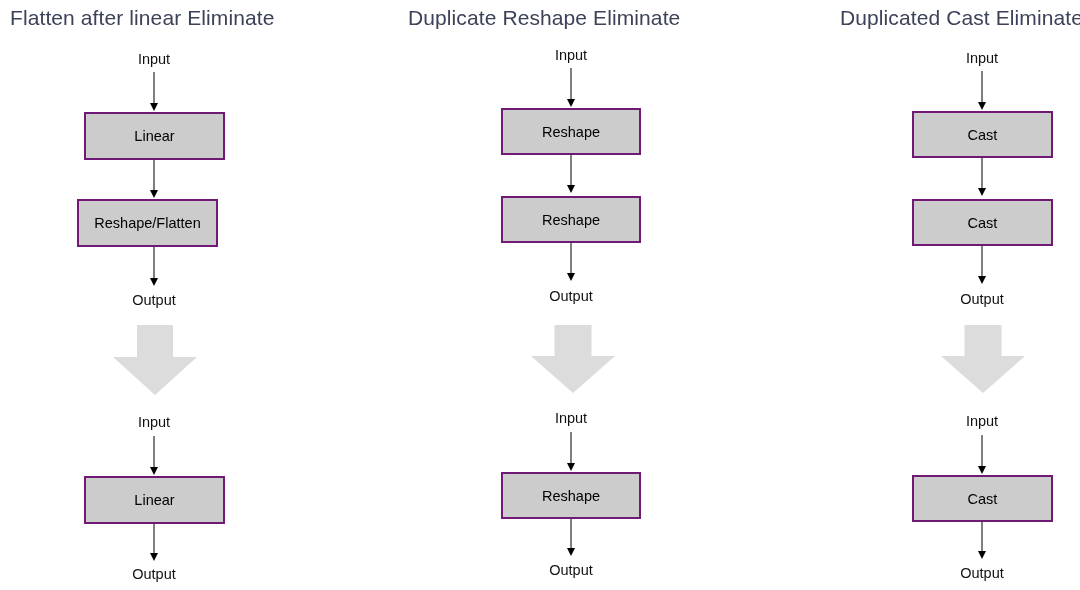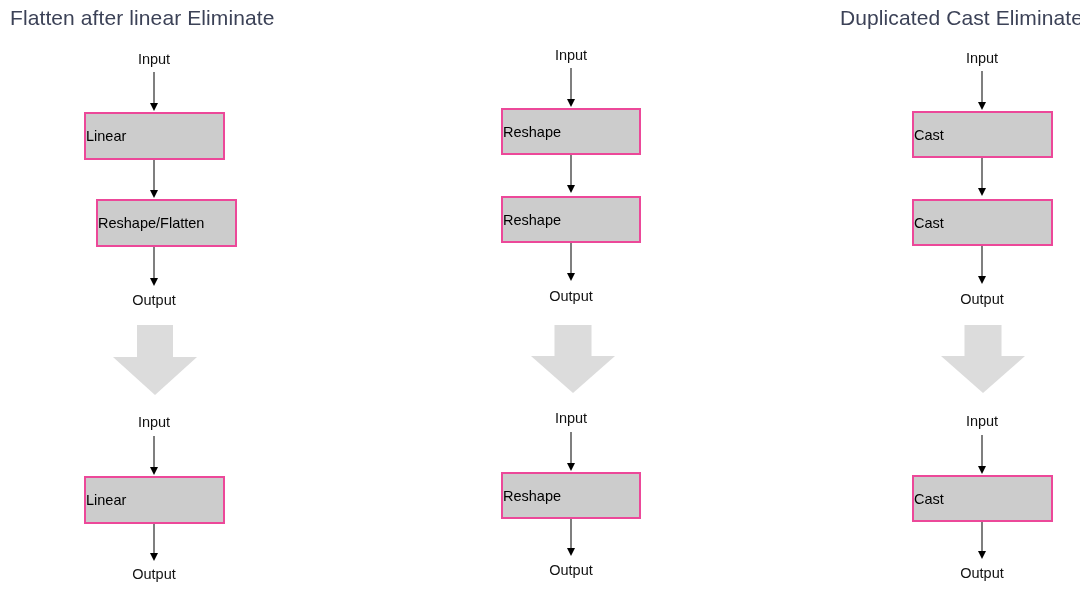--- a/index.html
+++ b/index.html
@@ -45,24 +45,24 @@
   }
   #panel-0 .panel-title { left: 10px; }
   #panel-1 .panel-title { left: 28px; }
   #panel-2 .panel-title { left: 52px; }
 
   
   .node-box {
     position: absolute;
     box-sizing: border-box;
     background: #cccccc;
-    border: 2px solid #ec4899;
+    border: 2px solid #701a75;
     display: flex;
     align-items: center;
-    justify-content: flex-start;
+    justify-content: center;
     font-size: 14.5px;
     color: #000000;
     white-space: nowrap;
   }
 
   .io-label {
     position: absolute;
     font-size: 14.5px;
     color: #111111;
     white-space: nowrap;
@@ -146,21 +146,21 @@
       <div class="edge" style="left:154px; top:72px; height:32px;"></div>
       <div class="edge-head" style="left:154px; top:103px;"></div>
 
       <div class="node-box" style="left:84px; top:112px; width:141px; height:48px;">
         <span>Linear</span>
       </div>
 
       <div class="edge" style="left:154px; top:160px; height:31px;"></div>
       <div class="edge-head" style="left:154px; top:190px;"></div>
 
-      <div class="node-box" style="left:96px; top:199px; width:141px; height:48px;">
+      <div class="node-box" style="left:77px; top:199px; width:141px; height:48px;">
         <span>Reshape/Flatten</span>
       </div>
 
       <div class="edge" style="left:154px; top:247px; height:32px;"></div>
       <div class="edge-head" style="left:154px; top:278px;"></div>
       <div class="io-label" style="left:154px; top:292px;">Output</div>
     </div>
 
     <div class="big-arrow" style="left:113px; top:325px; width:84px; height:70px; background:transparent;">
       <div class="shaft" style="width:36px; height:32px;"></div>
@@ -176,20 +176,21 @@
         <span>Linear</span>
       </div>
 
       <div class="edge" style="left:154px; top:524px; height:30px;"></div>
       <div class="edge-head" style="left:154px; top:553px;"></div>
       <div class="io-label" style="left:154px; top:566px;">Output</div>
     </div>
   </div>
 
   <div class="panel" id="panel-1">
+    <div class="panel-title">Duplicate Reshape Eliminate</div>
 
     <div>
       <div class="io-label" style="left:191px; top:47px;">Input</div>
       <div class="edge" style="left:191px; top:68px; height:32px;"></div>
       <div class="edge-head" style="left:191px; top:99px;"></div>
 
       <div class="node-box" style="left:121px; top:108px; width:140px; height:47px;">
         <span>Reshape</span>
       </div>
 

